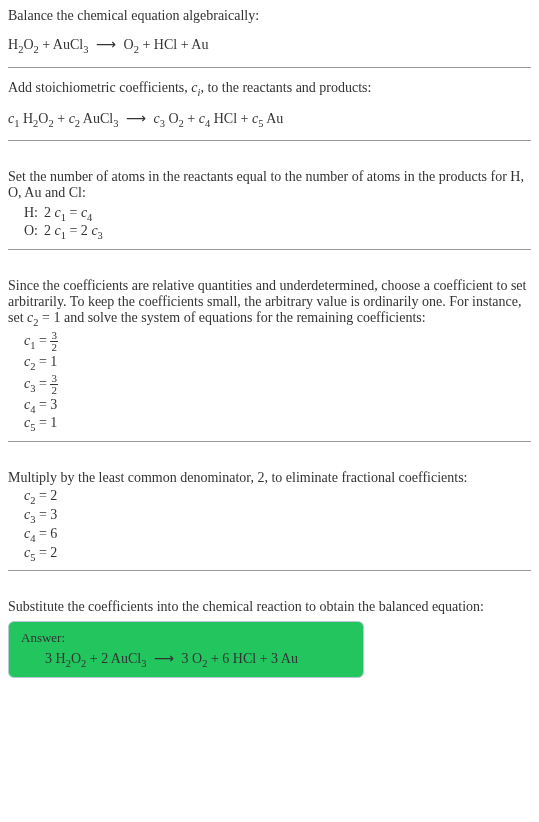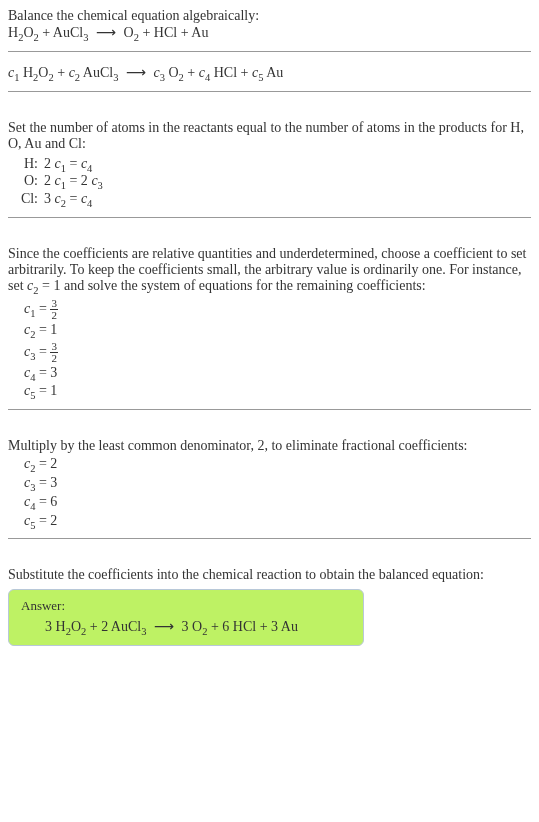--- a/index.html
+++ b/index.html
@@ -12,21 +12,21 @@
       font-size: 14px;
       color: #333;
       background: #fff;
       width: 539px;
       padding: 8px;
     }
     .section {
       margin-bottom: 4px;
     }
     .equation {
-      margin: 0 0;
+      margin: 12px 0;
     }
     .hr {
       border: none;
       border-top: 1px solid #999;
       margin: 8px 0 12px 0;
     }
     .hr-space {
       height: 16px;
     }
     .atom-table {
@@ -43,21 +43,21 @@
     .atom-eq {
       text-align: right;
     }
     .coef-list {
       margin: 2px 0;
     }
     .coef-item {
       margin: 1px 16px;
     }
     .answer-box {
-      background: #bef264;
+      background: #22c55e;
       border: 1px solid #b8c8d8;
       border-radius: 6px;
       padding: 8px 12px;
       width: 356px;
       margin-top: 6px;
     }
     .answer-label {
       font-size: 13px;
       margin-bottom: 4px;
     }
@@ -99,44 +99,43 @@
   <div class="equation">
     <span>H</span><sub>2</sub><span>O</span><sub>2</sub><span> + AuCl</span><sub>3</sub>
     <span class="arrow">⟶</span>
     <span>O</span><sub>2</sub><span> + HCl + Au</span>
   </div>
 </div>
 
 <hr class="hr">
 
 <div class="section">
+  <div>
+    <span>Add stoichiometric coefficients, </span><span class="italic">c</span><sub class="italic">i</sub><span>, to the reactants and products:</span>
+  </div>
   <div class="equation">
     <span class="italic">c</span><sub>1</sub><span> H</span><sub>2</sub><span>O</span><sub>2</sub><span> + </span><span class="italic">c</span><sub>2</sub><span> AuCl</span><sub>3</sub>
     <span class="arrow">⟶</span>
     <span class="italic">c</span><sub>3</sub><span> O</span><sub>2</sub><span> + </span><span class="italic">c</span><sub>4</sub><span> HCl + </span><span class="italic">c</span><sub>5</sub><span> Au</span>
   </div>
 </div>
 
 <hr class="hr">
 <div class="hr-space"></div>
 
 <div class="section">
   <div>Set the number of atoms in the reactants equal to the number of atoms in the products for H, O, Au and Cl:</div>
   <div class="atom-table">
     <div class="atom-row">
       <div class="atom-label">H:</div>
       <div class="atom-eq"><span>2 </span><span class="italic">c</span><sub>1</sub><span> = </span><span class="italic">c</span><sub>4</sub></div>
     </div>
     <div class="atom-row">
       <div class="atom-label">O:</div>
       <div class="atom-eq"><span>2 </span><span class="italic">c</span><sub>1</sub><span> = 2 </span><span class="italic">c</span><sub>3</sub></div>
-    </div>
-    <div class="atom-row">
-      <div class="atom-label">Cl:</div>
-      <div class="atom-eq"><span>3 </span><span class="italic">c</span><sub>2</sub><span> = </span><span class="italic">c</span><sub>4</sub></div>
     </div>
   </div>
 </div>
 
 <hr class="hr">
 <div class="hr-space"></div>
 
 <div class="section">
   <div>
     <span>Since the coefficients are relative quantities and underdetermined, choose a coefficient to set arbitrarily. To keep the coefficients small, the arbitrary value is ordinarily one. For instance, set </span><span class="italic">c</span><sub>2</sub><span> = 1 and solve the system of equations for the remaining coefficients:</span>

